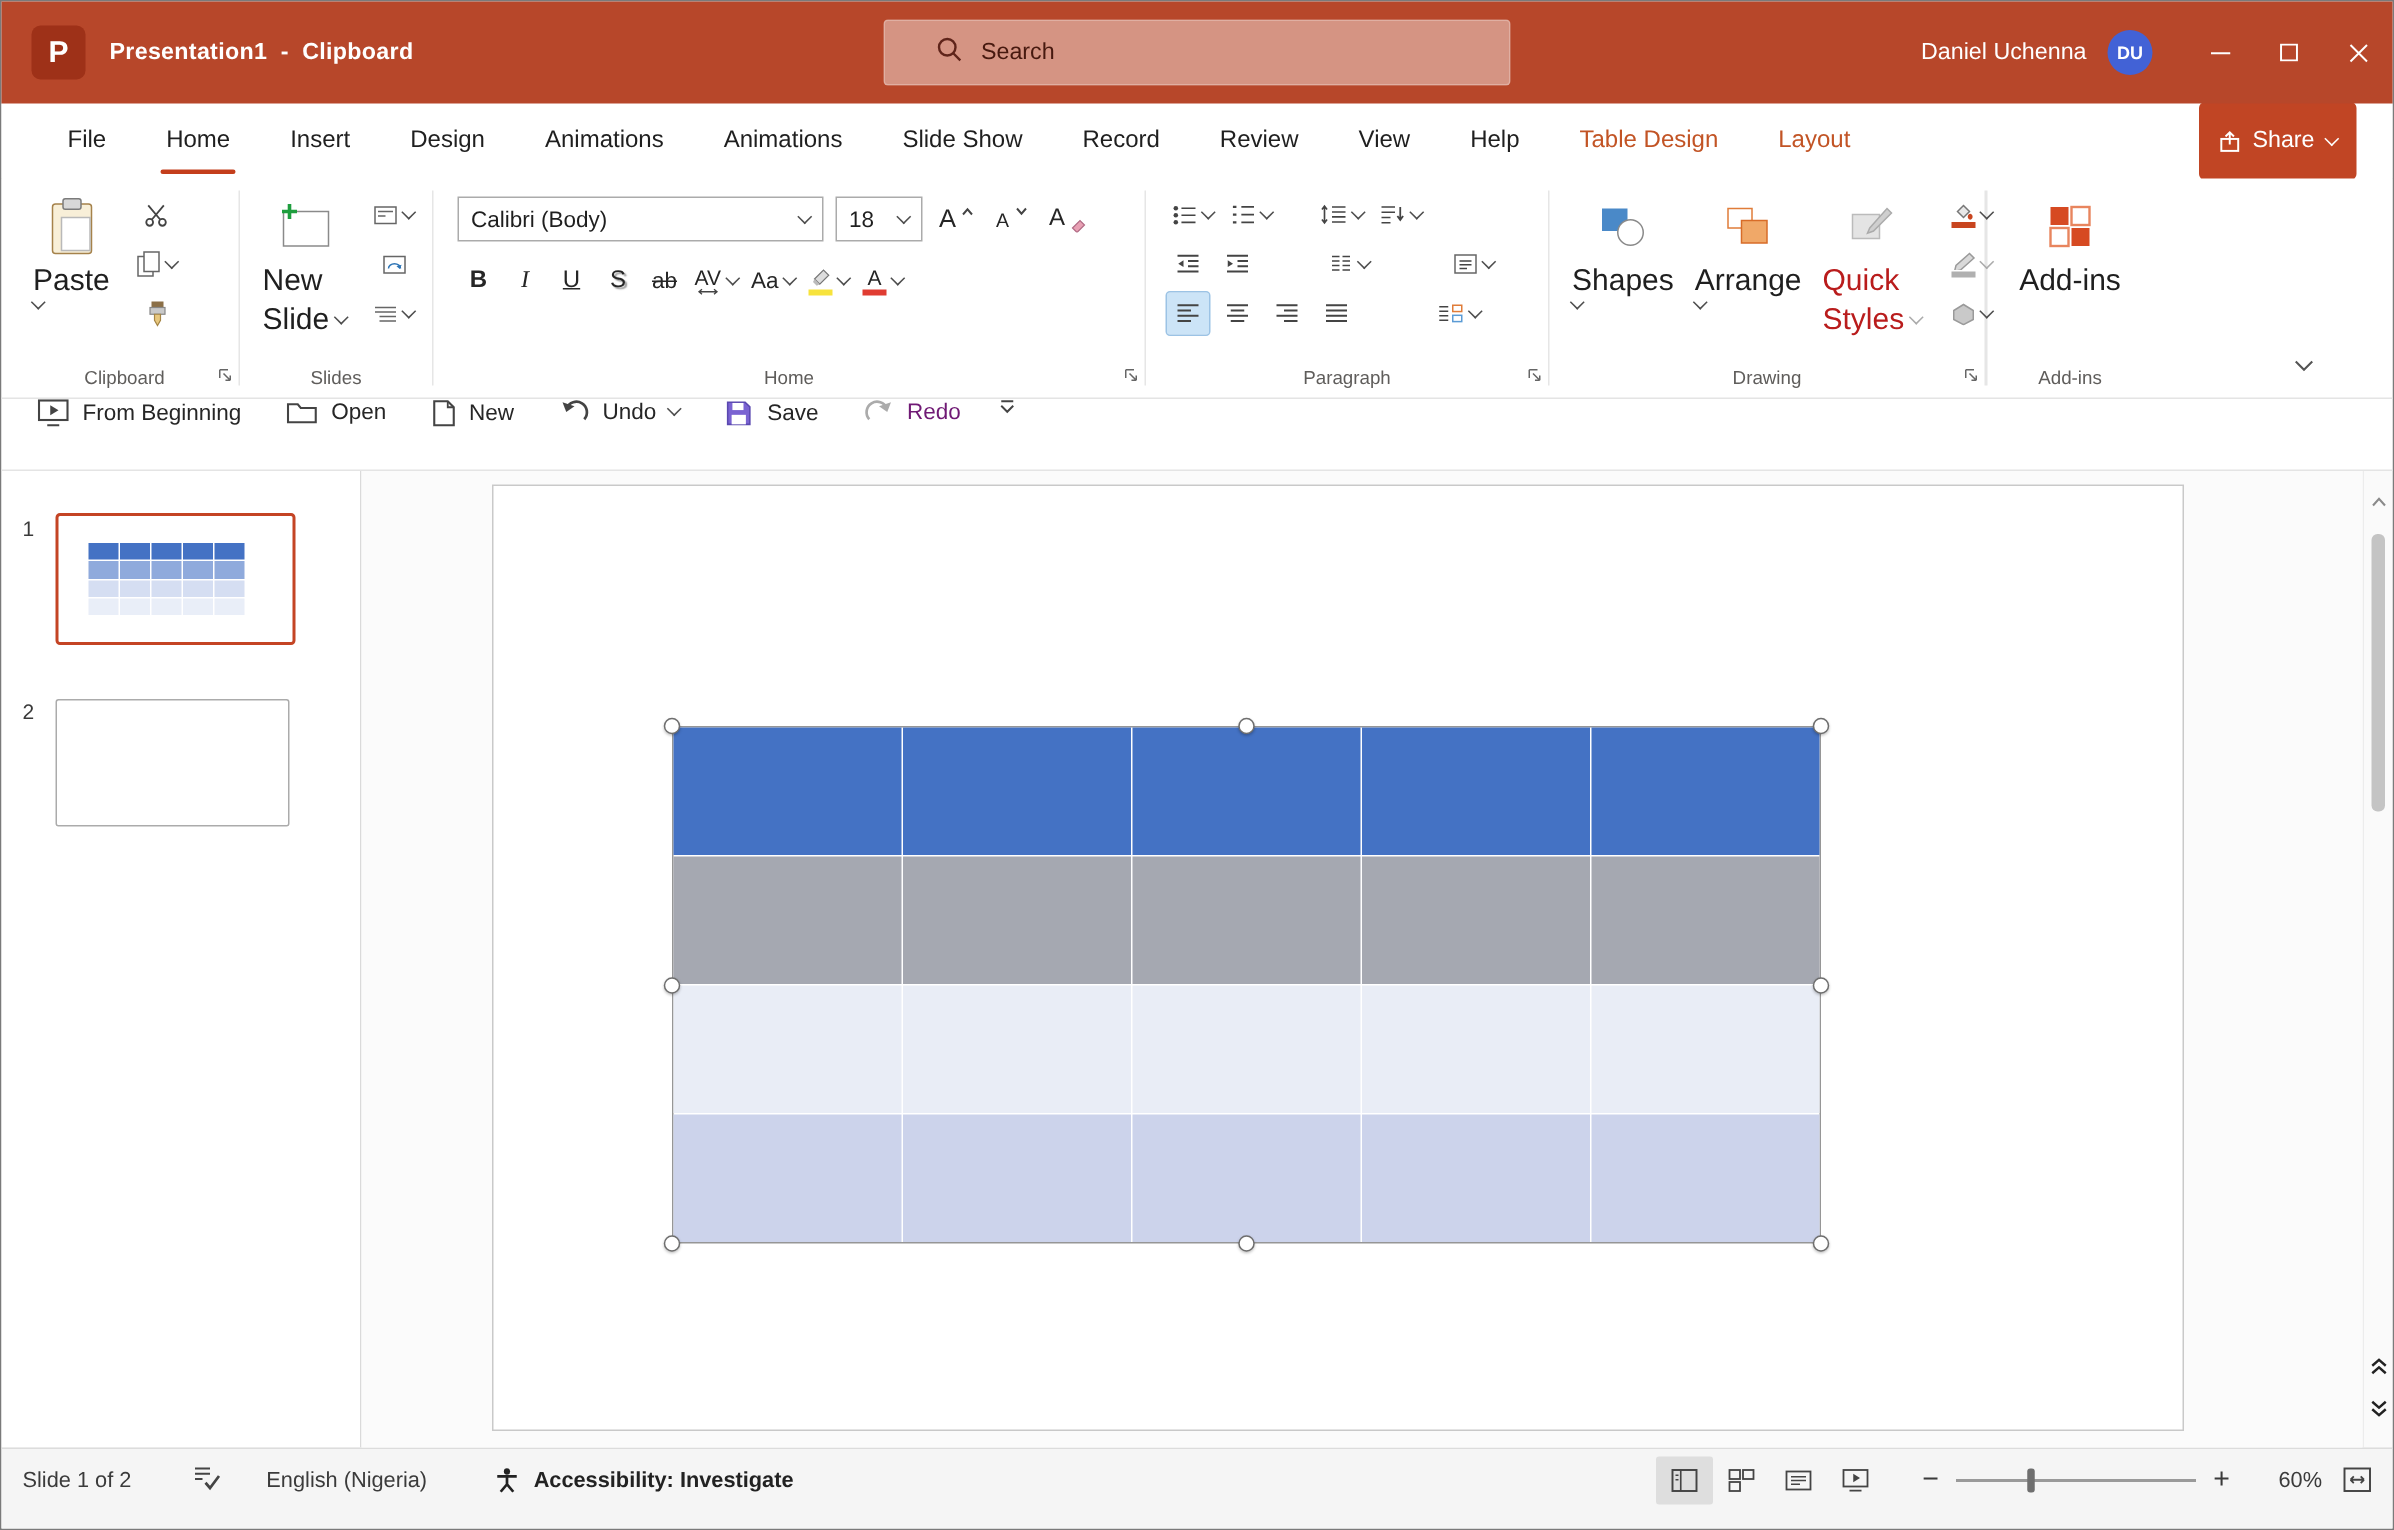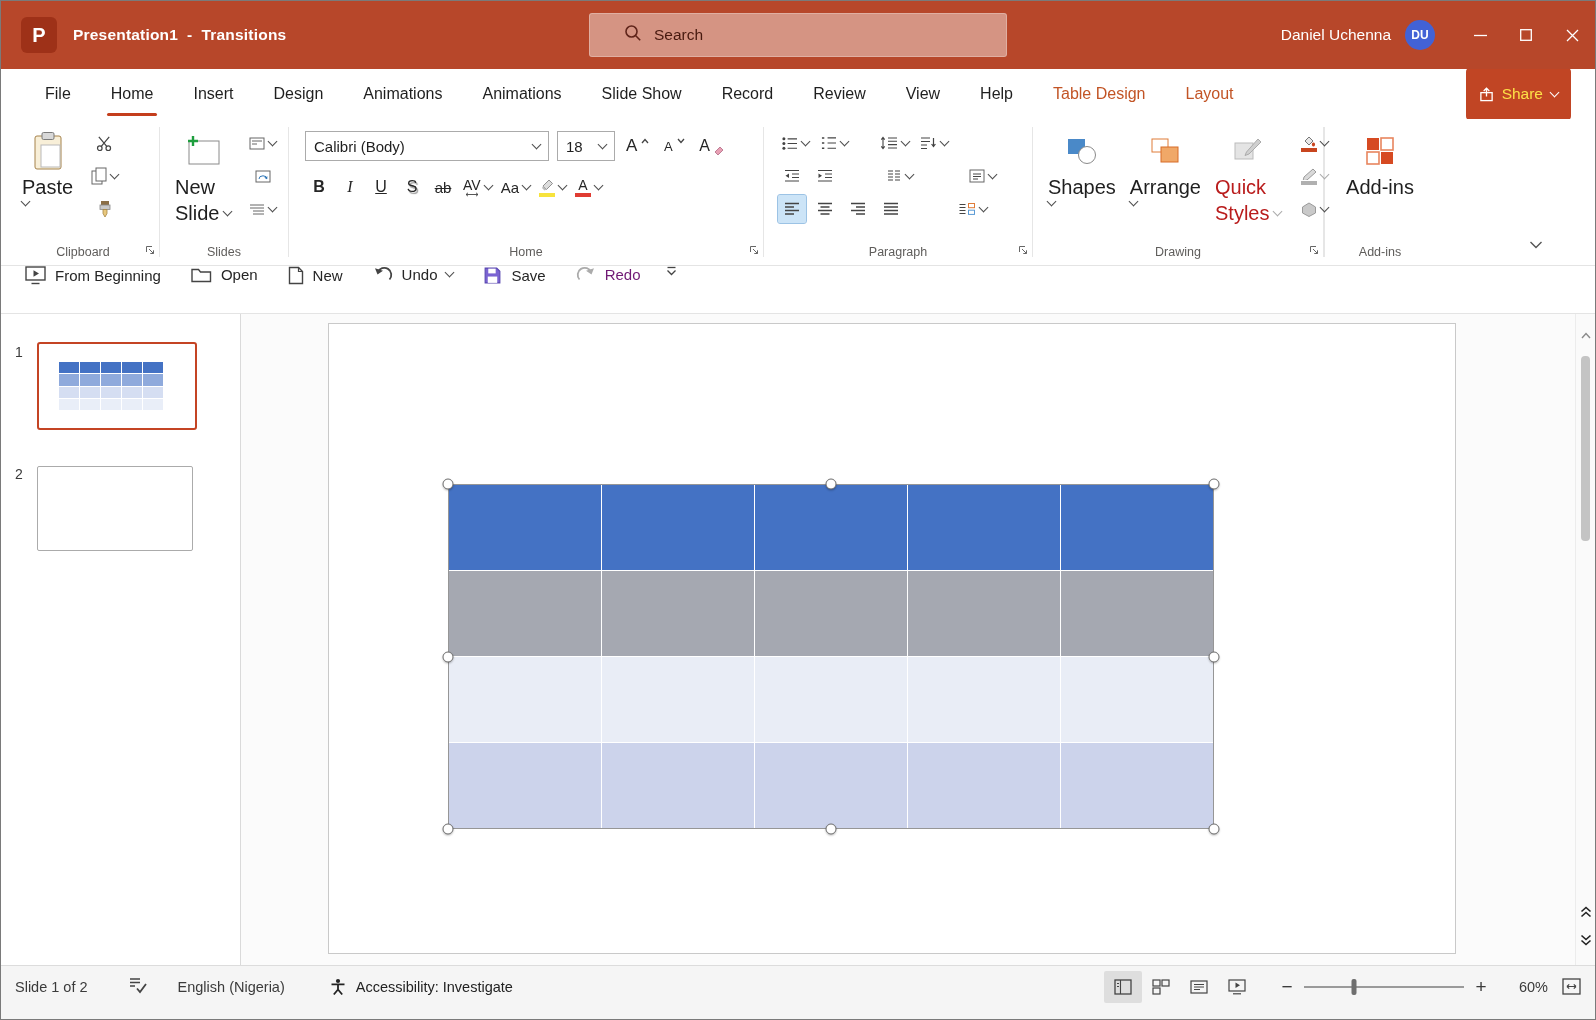--- a/index.html
+++ b/index.html
@@ -15,21 +15,21 @@
   .user-name{font-size:15.5px;margin-right:14px}
   .avatar{width:30px;height:30px;border-radius:50%;background:#4262D6;display:flex;align-items:center;justify-content:center;font-size:12px;font-weight:bold;margin-right:22px}
   .winbtn{width:46px;height:100%;display:flex;align-items:center;justify-content:center;cursor:pointer}
 
   
   .menubar{height:50px;display:flex;align-items:center;padding-left:24px;flex:0 0 auto;background:#fff}
   .tab{padding:0 20px;height:100%;display:flex;align-items:center;font-size:16px;color:#1f1f1f;cursor:pointer;position:relative;white-space:nowrap}
   .tab.active{font-weight:normal}
   .tab.active::after{content:"";position:absolute;left:16px;right:16px;bottom:3px;height:3px;background:#C43E1C;border-radius:2px}
   .tab.contextual{color:#C25425}
-  .share-btn{margin-left:auto;margin-right:24px;height:52px;background:#C14524;color:#fde047;border-radius:4px;display:flex;align-items:center;gap:8px;padding:0 13px;font-size:15.5px;cursor:pointer}
+  .share-btn{margin-left:auto;margin-right:24px;height:52px;background:#C14524;color:#ffffff;border-radius:4px;display:flex;align-items:center;gap:8px;padding:0 13px;font-size:15.5px;cursor:pointer}
 
   
   .ribbon{height:147px;display:flex;align-items:stretch;padding:0 6px;border-bottom:1px solid #E4E4E4;position:relative;flex:0 0 auto;background:#fff}
   .rsep{width:1px;background:#E6E6E6;margin:8px 0}
   .rgroup{display:flex;flex-direction:column}
   .rg-content{flex:1;display:flex;align-items:flex-start;padding:8px 8px 0}
   .rg-label{height:26px;position:relative;display:flex;align-items:center;justify-content:center;font-size:12.5px;color:#5f5d5b}
   .launcher{position:absolute;right:4px;top:5px;cursor:pointer}
   .bb{display:flex;flex-direction:column;gap:3px;padding:2px 7px;font-size:20px;color:#1f1f1f;cursor:pointer}
   .bb-icon{height:44px;display:flex;align-items:center;justify-content:center}
@@ -83,38 +83,38 @@
   .annotation-text{font-size:27px;font-weight:bold;color:#000;white-space:nowrap}
 
   .vscroll{width:20px;border-left:1px solid #ECECEC;background:#FAFAFA;display:flex;flex-direction:column;align-items:center;padding:6px 0 10px;flex:0 0 auto}
   .scroll-thumb{width:9px;height:185px;background:#C4C4C4;border-radius:4px;margin-top:8px;cursor:pointer}
   .vs-spacer{flex:1}
   .vs-btn{margin:5px 0;cursor:pointer}
 
   
   .statusbar{height:54px;border-top:1px solid #DCDCDC;background:#F5F5F5;display:flex;align-items:center;padding:0 14px 12px;font-size:14.5px;color:#3b3b3b;flex:0 0 auto}
   .sb-left{display:flex;align-items:center}
-  .sb-acc{display:flex;align-items:center;gap:9px;font-weight:normal;color:#222;cursor:pointer}
+  .sb-acc{display:flex;align-items:center;gap:9px;font-weight:bold;color:#222;cursor:pointer}
   .sb-right{margin-left:auto;display:flex;align-items:center}
   .viewbtn{width:38px;height:32px;display:flex;align-items:center;justify-content:center;cursor:pointer;border-radius:2px}
   .viewbtn.active{background:#DEDEDE}
   .zoom-sym{font-size:19px;width:22px;text-align:center;cursor:pointer;color:#3b3b3b}
   .zoom-track{position:relative;width:160px;height:2px;background:#9a9a9a;margin:0 6px;cursor:pointer}
   .zoom-thumb{position:absolute;left:31%;top:50%;transform:translate(-50%,-50%);width:5px;height:16px;background:#6f6f6f;border-radius:2px}
   .zoom-level{width:44px;text-align:right;margin-left:12px;cursor:pointer}
   .fit-btn{margin-left:14px;cursor:pointer;display:flex;align-items:center}
 </style>
 </head>
 <body>
 
 <div class="window">
 
   <div class="titlebar">
     <div class="pp-logo">P</div>
-    <div class="app-title">Presentation1  -  Transitions</div>
+    <div class="app-title">Presentation1  -  Clipboard</div>
     <div class="tb-search">
       <span>
         <svg width="18" height="18" viewBox="0 0 18 18">
             <circle cx="7.5" cy="7.5" r="5.5" fill="none" stroke="#5f241a" stroke-width="1.6"></circle>
             <path d="M11.5 11.5 L16.2 16.2" stroke="#5f241a" stroke-width="1.6"></path>
           </svg>
       </span>
       <span>Search</span>
     </div>
     <div class="tb-right">

